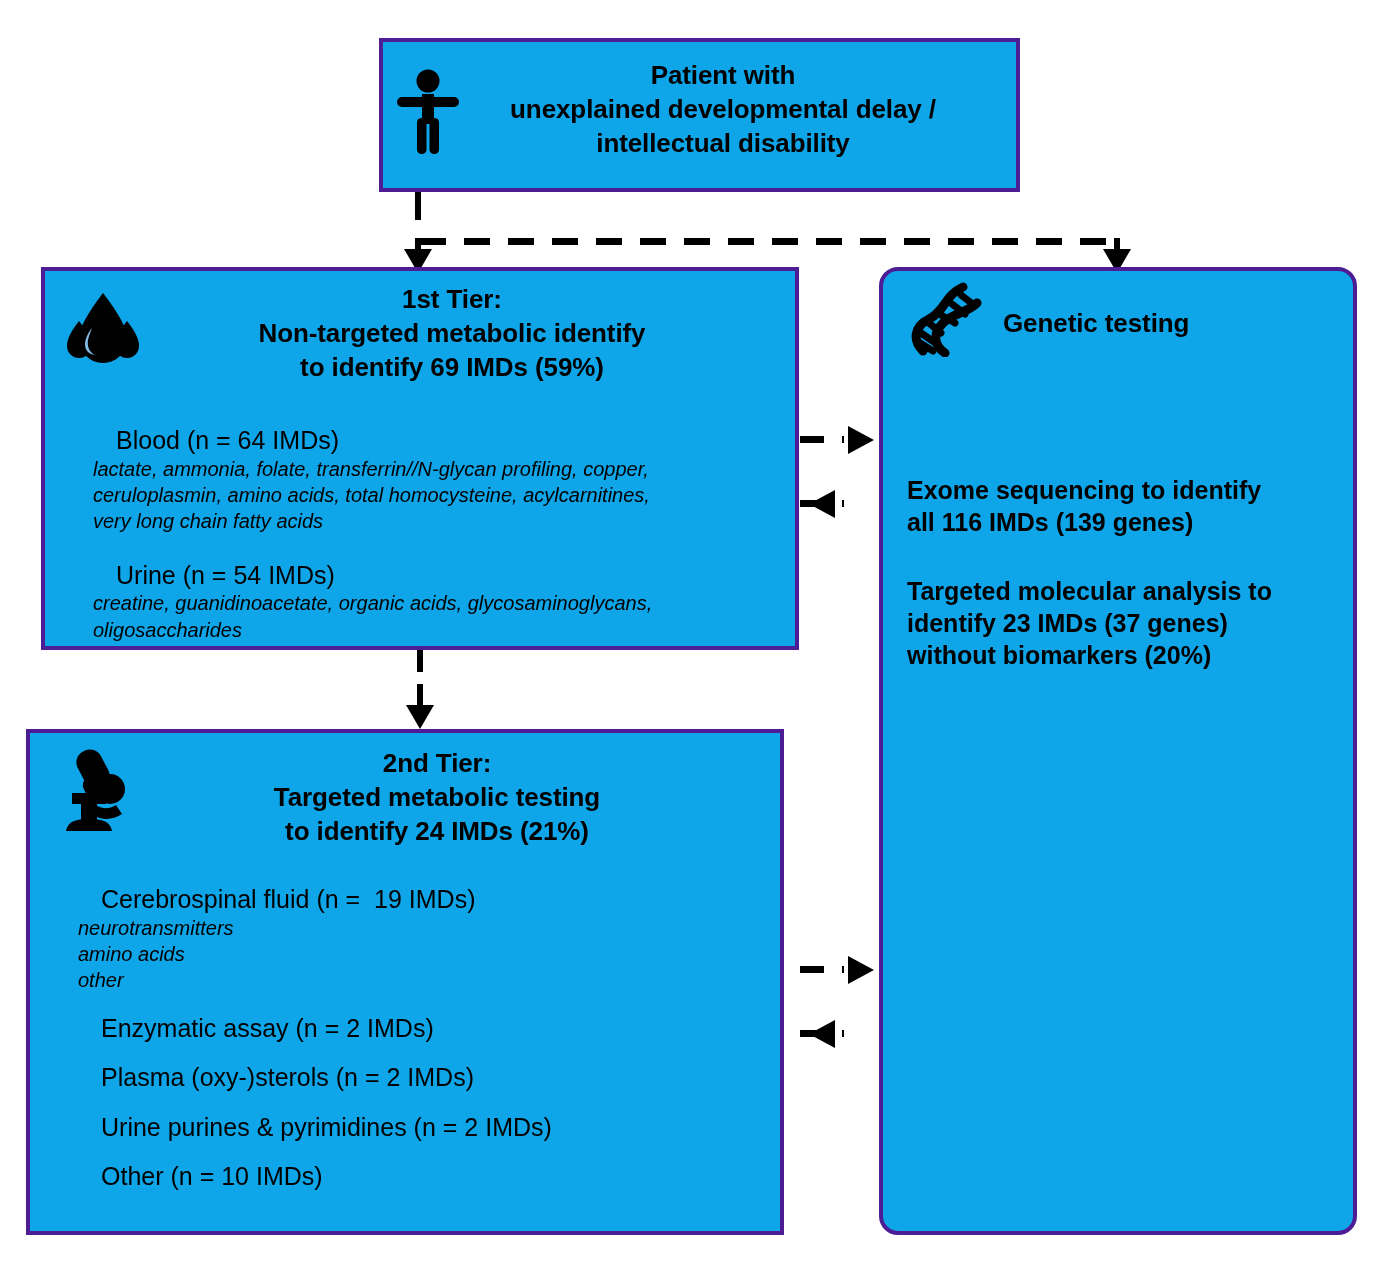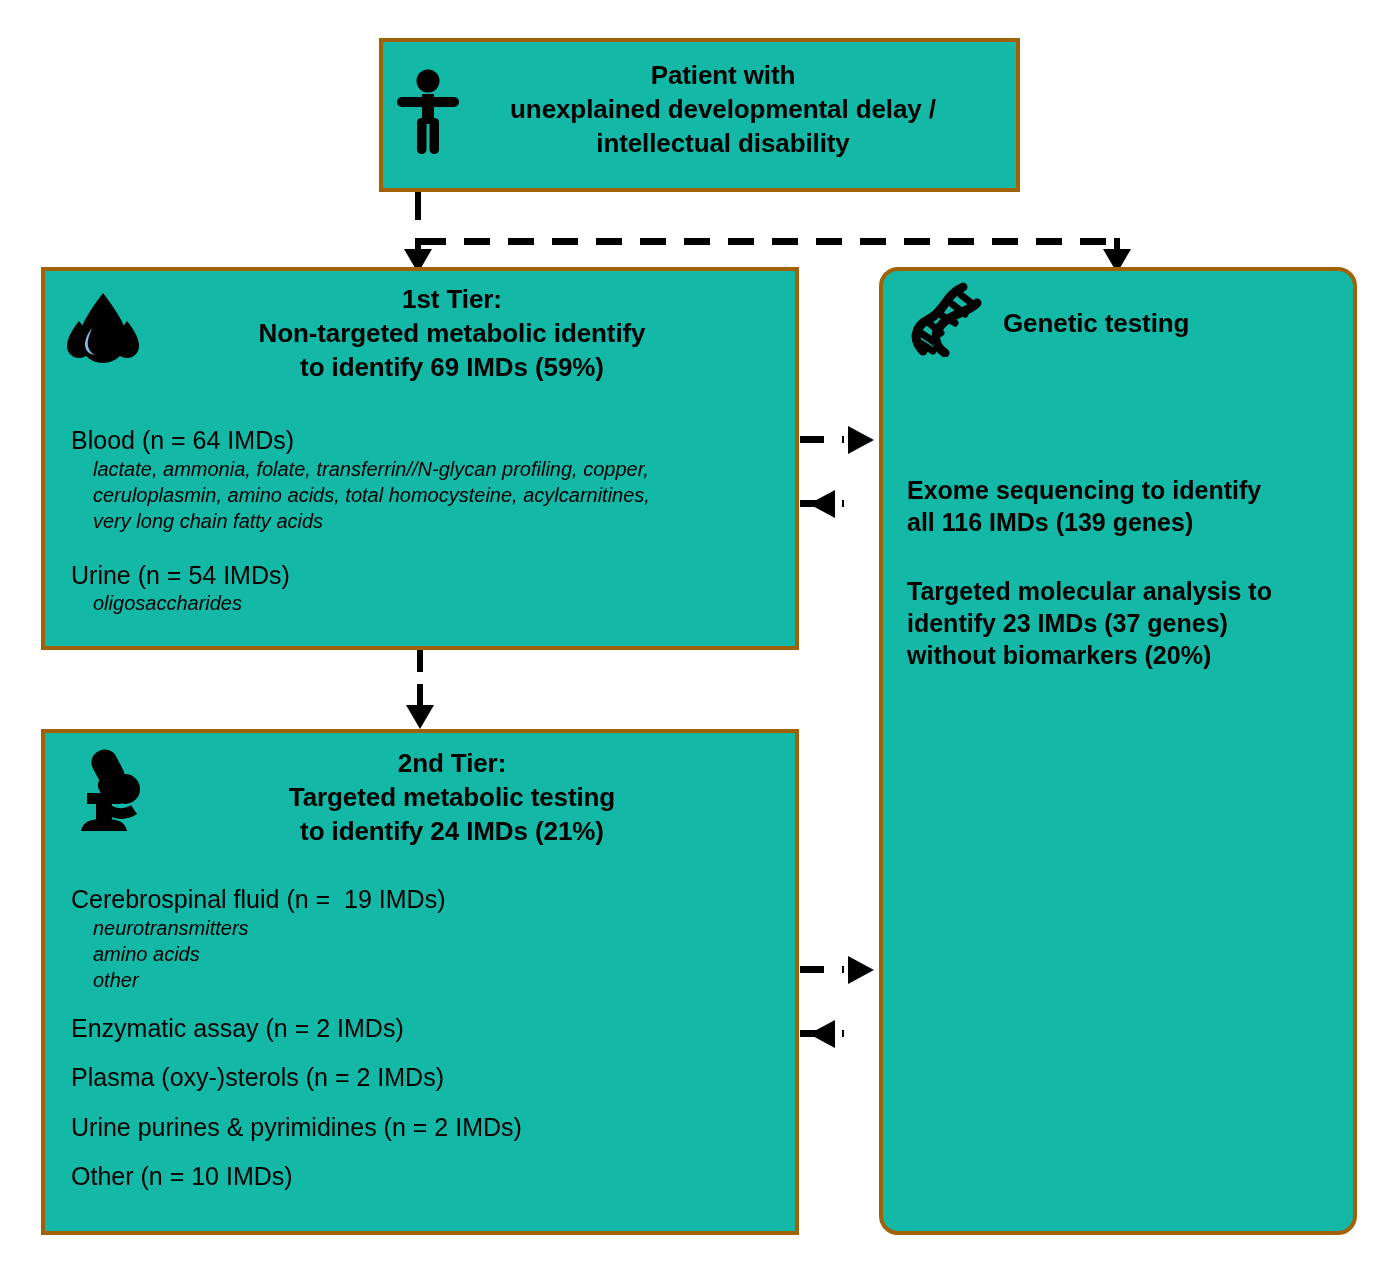--- a/index.html
+++ b/index.html
@@ -16,28 +16,28 @@
     position: relative;
     width: 1400px;
     height: 1274px;
     background: #ffffff;
     overflow: hidden;
   }
 
   
   .box {
     position: absolute;
-    background: #14b8a6;
-    border: 4px solid #a16207;
+    background: #0ea5e9;
+    border: 4px solid #4c1d95;
     box-sizing: border-box;
   }
   #box-patient   { left: 379px;  top: 38px;   width: 641px;  height: 154px; }
   #box-tier1     { left: 41px;   top: 267px;  width: 758px;  height: 383px; padding-left: 36px; }
   #box-genetic   { left: 879px;  top: 267px;  width: 478px;  height: 968px; border-radius: 19px; }
-  #box-tier2     { left: 41px;   top: 729px;  width: 758px;  height: 506px; }
+  #box-tier2     { left: 26px;   top: 729px;  width: 758px;  height: 506px; }
 
   
   .heading {
     position: absolute;
     font-weight: bold;
     text-align: center;
     line-height: 1.30;
     letter-spacing: -0.1px;
   }
   #patient-heading {
@@ -58,20 +58,21 @@
     text-align: left;
   }
 
   
   .body-block { position: absolute; }
 
   .cat {
     font-size: 25px;
     line-height: 1.18;
     white-space: pre;
+    margin-left: 45px;
   }
   .sub {
     font-size: 20px;
     font-style: italic;
     line-height: 1.32;
     padding-left: 22px;
     white-space: pre;
   }
   .gap-lg { height: 26px; }
   .gap-md { height: 20px; }
@@ -216,20 +217,21 @@
       <div>to identify 69 IMDs (59%)</div>
     </div>
 
     <div class="body-block" id="tier1-body">
       <div class="cat">Blood (n = 64 IMDs)</div>
       <div class="sub">lactate, ammonia, folate, transferrin//N-glycan profiling, copper,</div>
       <div class="sub">ceruloplasmin, amino acids, total homocysteine, acylcarnitines,</div>
       <div class="sub">very long chain fatty acids</div>
       <div class="gap-lg"></div>
       <div class="cat">Urine (n = 54 IMDs)</div>
+      <div class="sub">creatine, guanidinoacetate, organic acids, glycosaminoglycans,</div>
       <div class="sub">oligosaccharides</div>
     </div>
   </div>
 
   <div class="box" id="box-tier2">
     <span class="icon" id="icon-scope">
       <svg viewBox="0 0 74 86" width="74" height="86" aria-hidden="true">
         <rect x="22" y="4" width="26" height="40" rx="12" fill="#000" transform="rotate(-28 35 24)"></rect>
         <rect x="27" y="30" width="20" height="28" rx="9" fill="#000" transform="rotate(-28 37 44)"></rect>
         <circle cx="52" cy="44" r="15" fill="#000"></circle>

